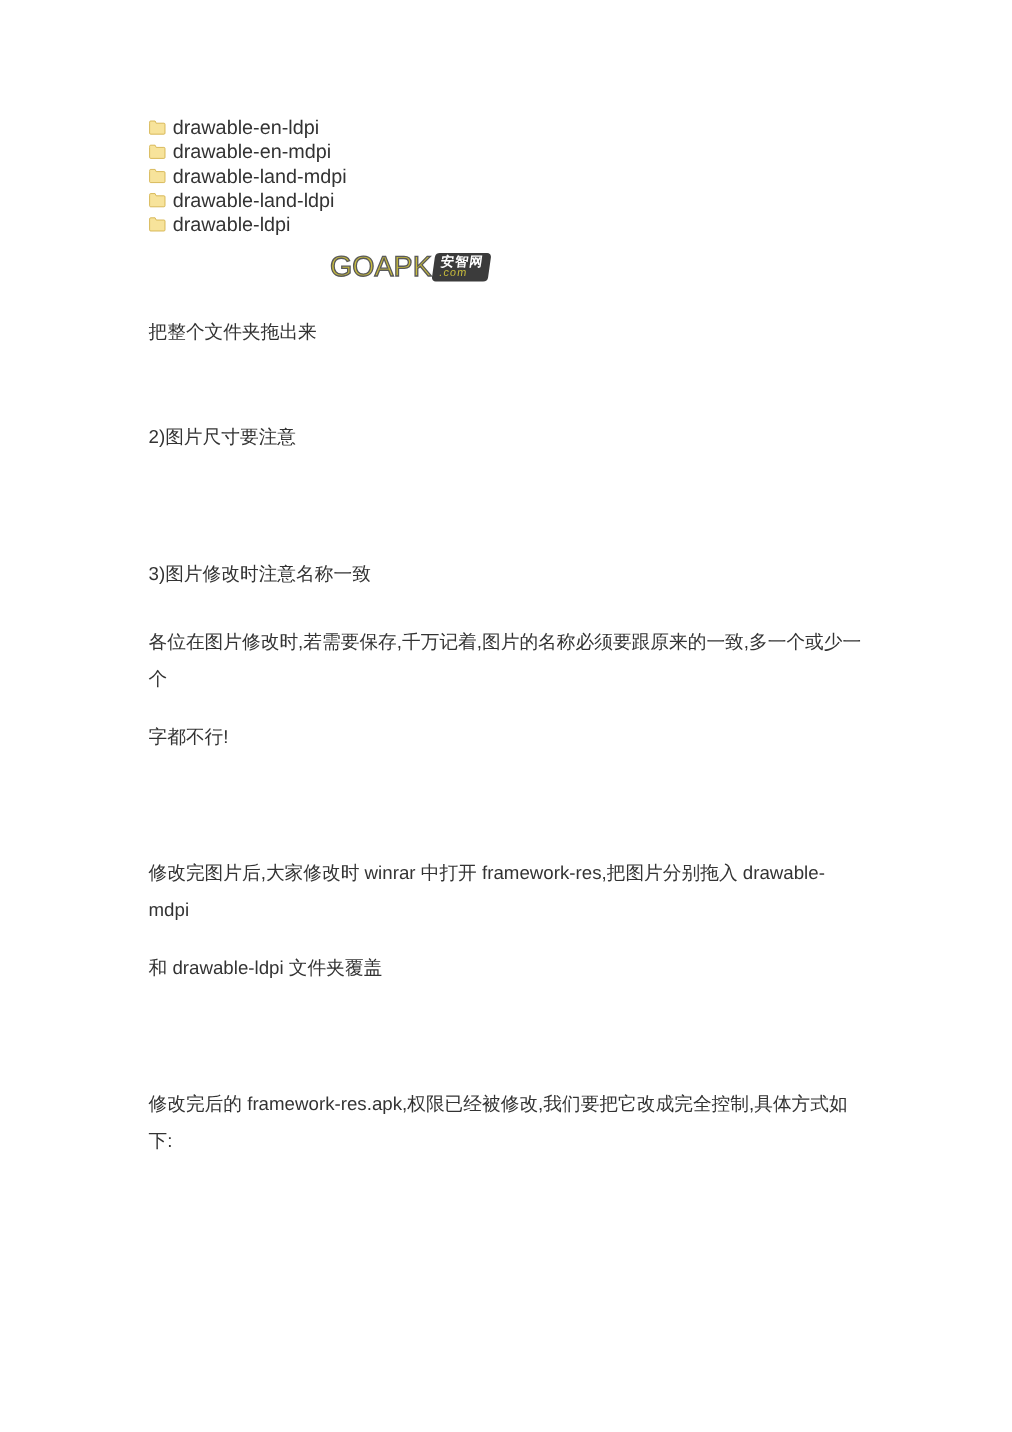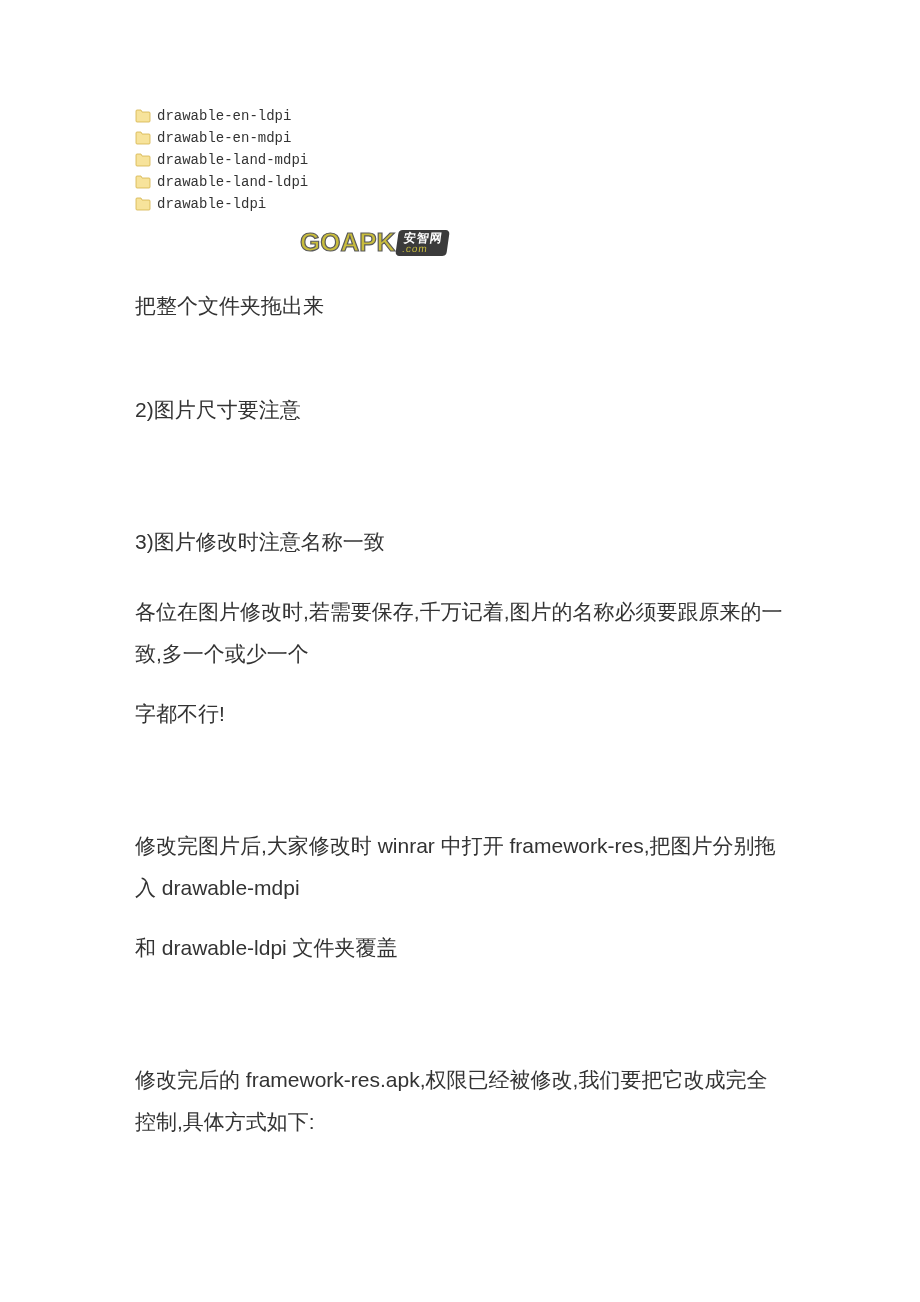--- a/index.html
+++ b/index.html
@@ -25,38 +25,38 @@
     margin-bottom: 0px;
   }
   .folder-icon {
     width: 16px;
     height: 14px;
     margin-right: 6px;
     position: relative;
   }
   .folder-icon svg { display: block; }
   .folder-label {
-    font-size: 14px;
+    font-size: 18px;
     color: #333333;
-    font-family: Liberation Mono, monospace;
+    font-family: Liberation Sans, sans-serif;
   }
   .watermark {
     position: absolute;
     left: 165px;
     top: 122px;
   }
   .watermark-box {
     display: inline-flex;
     align-items: center;
   }
   .watermark-left {
     font-family: Impact, "Arial Black", sans-serif;
     font-size: 26px;
     letter-spacing: 0px;
-    font-weight: 700;
+    font-weight: 400;
     color: #c9bd3c;
     -webkit-text-stroke: 1.2px #5a5a5a;
     text-stroke: 1.2px #5a5a5a;
     padding-right: 2px;
   }
   .watermark-right {
     display: inline-flex;
     flex-direction: column;
     background: #3b3b3b;
     border-radius: 4px;
@@ -72,21 +72,21 @@
   }
   .watermark-right-bottom {
     font-size: 10px;
     color: #c9bd3c;
     letter-spacing: 1px;
   }
   p.body-line {
     margin: 0 0 0 0;
     line-height: 2.0;
     color: #333333;
-    font-size: 21px;
+    font-size: 17px;
   }
   .gap-large { height: 62px; }
   .gap-small { height: 28px; }
 </style>
 </head>
 <body>
 
 <div class="page">
 
   <div class="folder-list">

